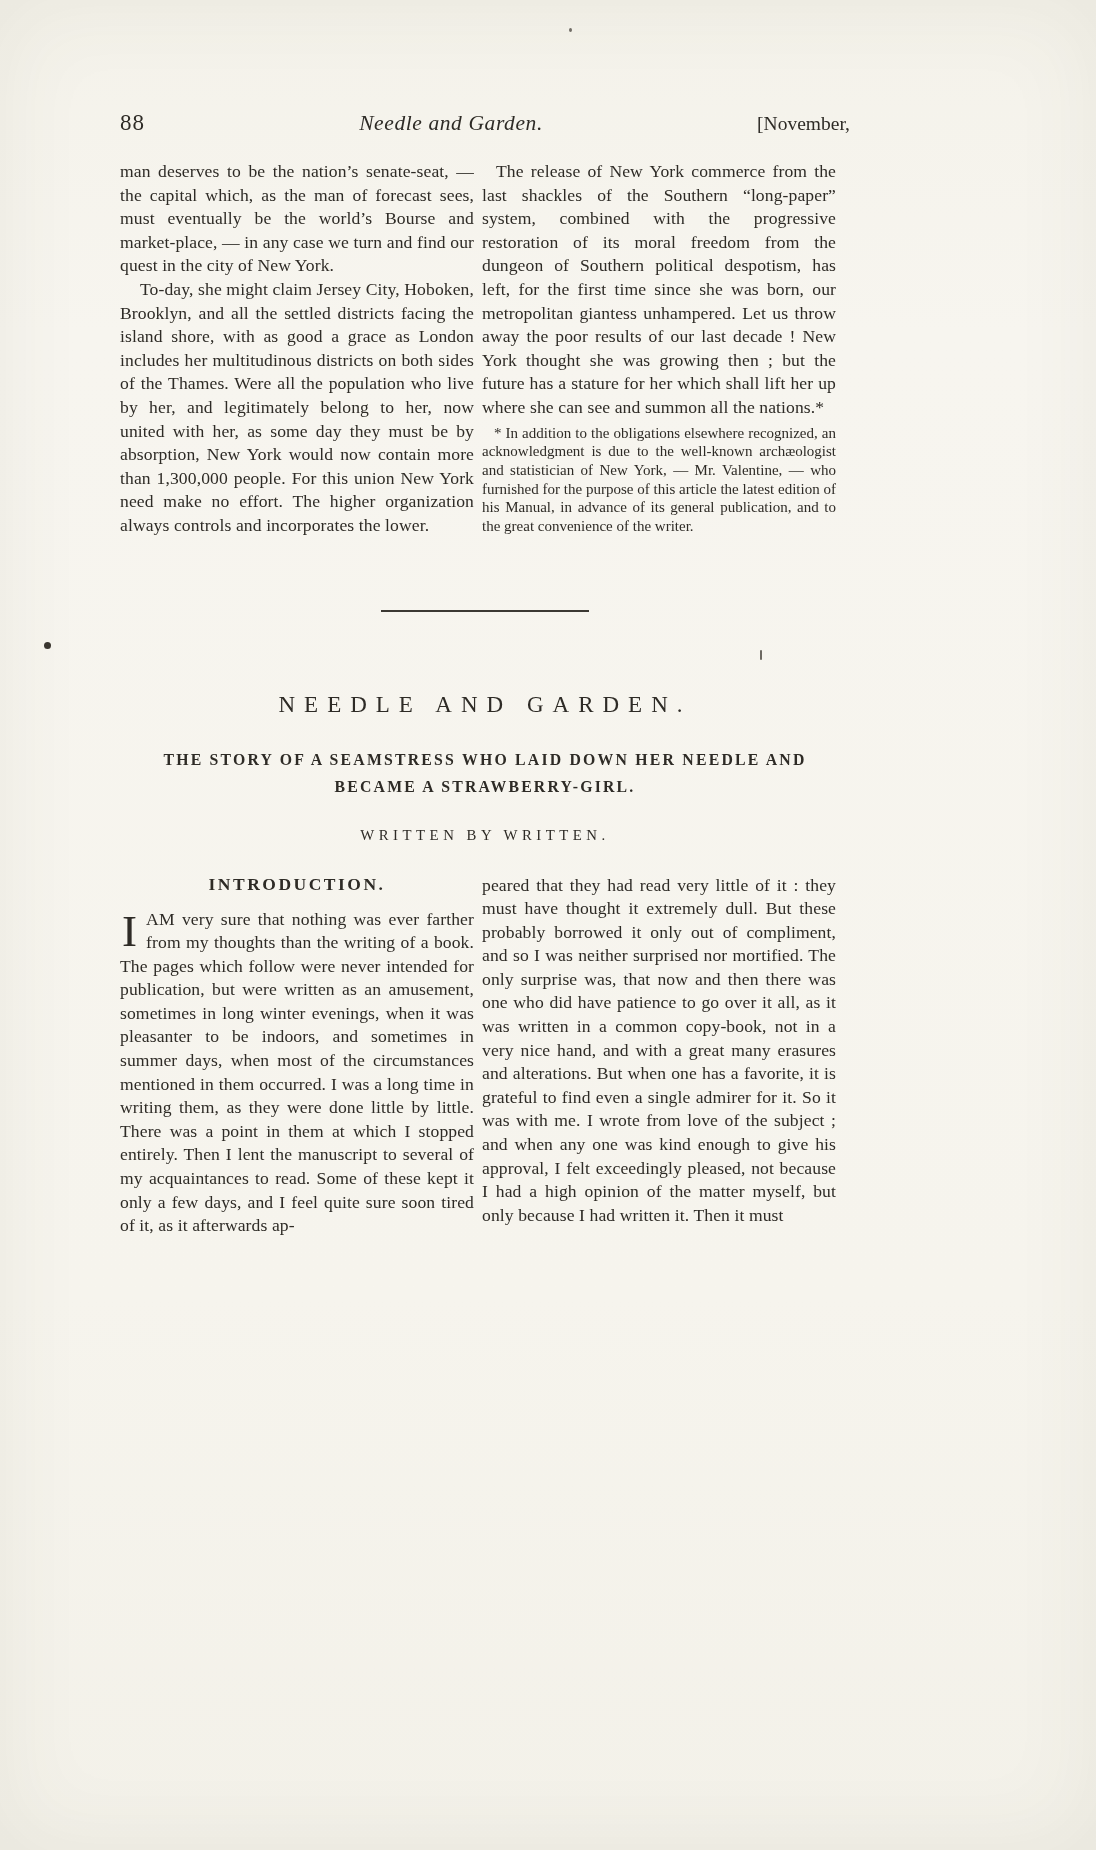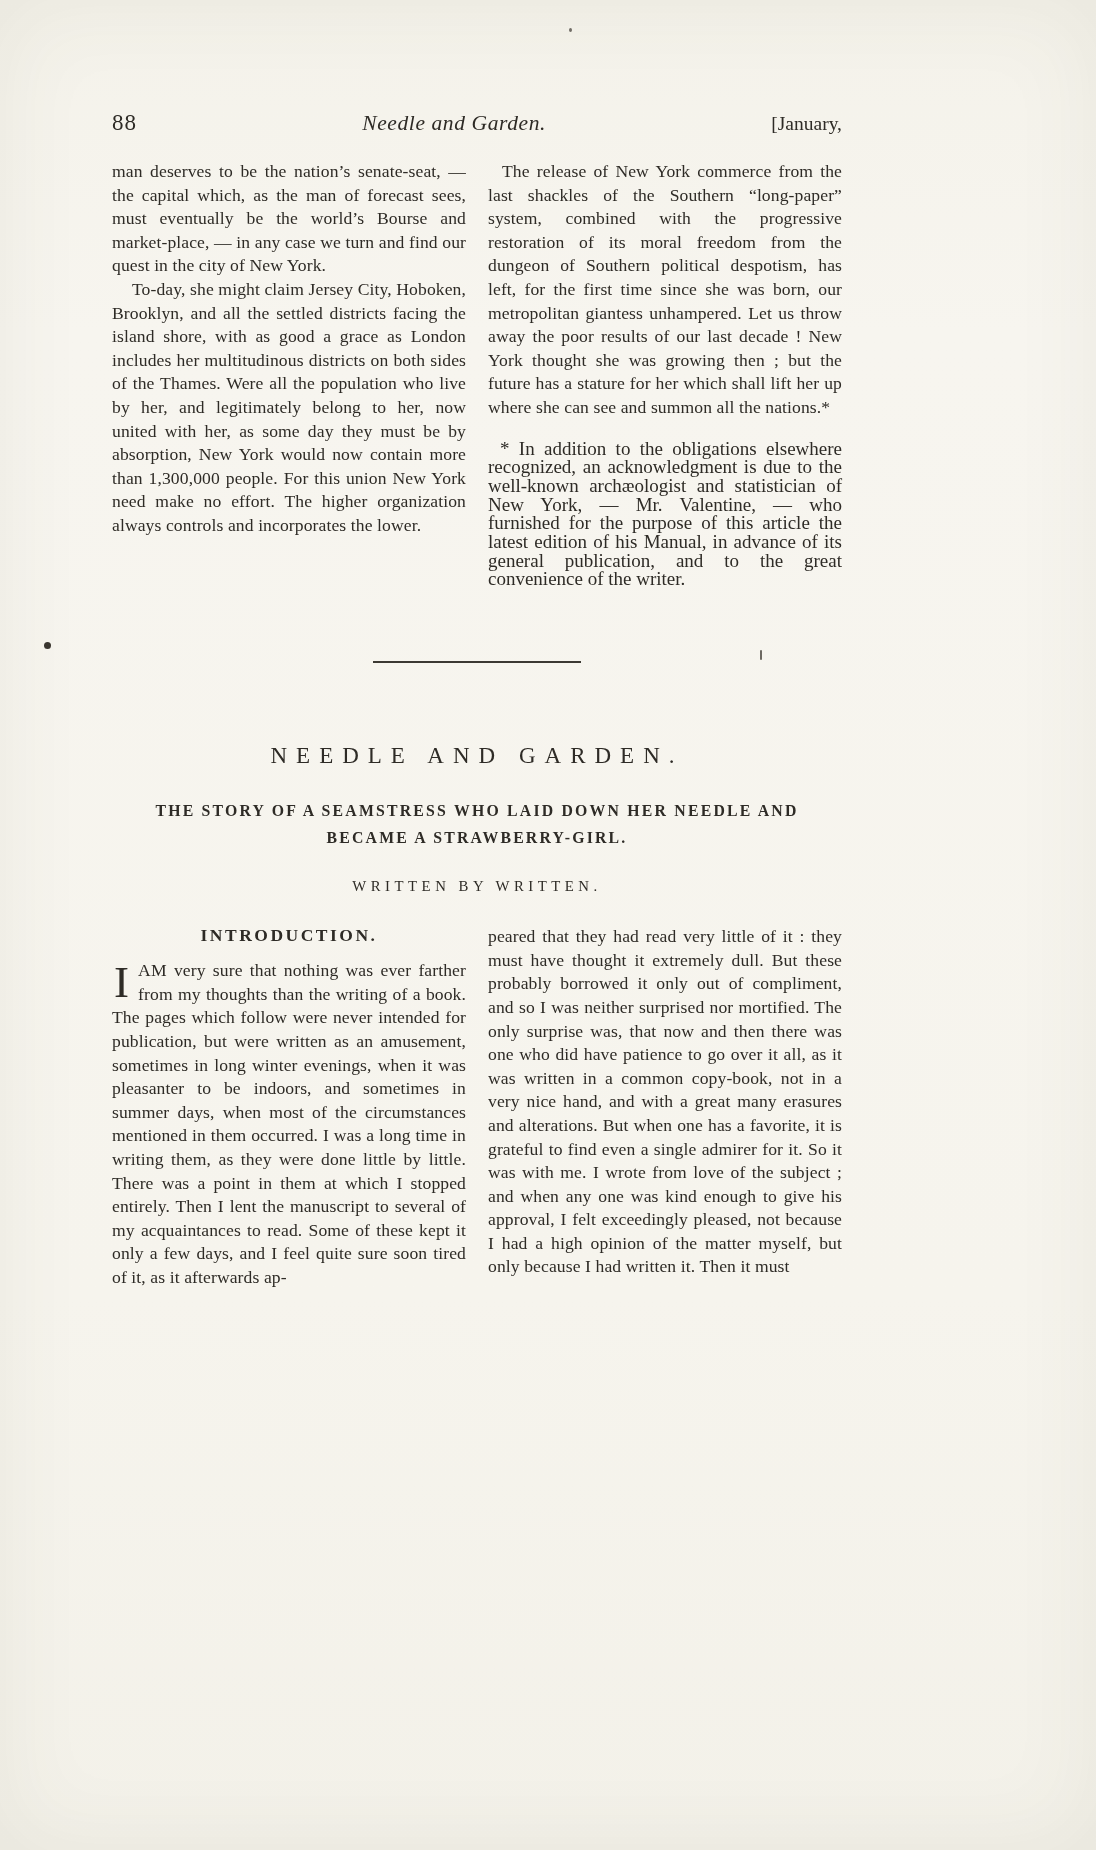--- a/index.html
+++ b/index.html
@@ -11,54 +11,54 @@
     margin: 0 auto;
     background: #f6f4ed;
     background-image: linear-gradient(180deg, #f4f2ea 0%, #f7f5ef 18%, #f6f4ed 70%, #f3f1e9 100%);
     box-shadow: inset 0 0 90px rgba(90,80,60,0.07);
     font-family: "Liberation Serif", "DejaVu Serif", serif;
     color: #2e2b26;
     overflow: hidden;
   }
   .content {
     position: absolute;
-    left: 112px;
+    left: 120px;
     top: 110px;
     width: 730px;
   }
   .page-header {
     display: flex;
     align-items: baseline;
     margin-bottom: 24px;
   }
   .page-number { font-size: 23px; letter-spacing: 1px; }
   .running-title {
     flex: 1;
     text-align: center;
     font-style: italic;
     font-size: 21.5px;
     letter-spacing: 0.6px;
   }
   .issue-date { font-size: 19.5px; }
 
-  .two-col { display: flex; gap: 22px; }
+  .two-col { display: flex; gap: 8px; }
   .col { width: 354px; }
 
   p.body-text {
     font-size: 17.6px;
     line-height: 23.6px;
     text-align: justify;
     letter-spacing: 0.1px;
   }
   p.indent { text-indent: 20px; }
   p.small-indent { text-indent: 14px; }
 
   p.footnote {
-    margin-top: 20px;
-    font-size: 19px;
+    margin-top: 4px;
+    font-size: 15px;
     line-height: 18.7px;
     text-align: justify;
     text-indent: 12px;
   }
 
   .divider {
     width: 208px;
     height: 2px;
     background: #3c3933;
     margin: 72px auto 0 auto;
@@ -125,21 +125,21 @@
 
   <span class="speck speck-top"></span>
   <span class="speck speck-left"></span>
   <span class="stray-mark"></span>
 
   <div class="content">
 
     <header class="page-header">
       <span class="page-number">88</span>
       <span class="running-title">Needle and Garden.</span>
-      <span class="issue-date">[January,</span>
+      <span class="issue-date">[November,</span>
     </header>
 
     <section class="two-col">
       <div class="col">
         <p class="body-text">man deserves to be the nation’s senate-seat, — the capital which, as the man of forecast sees, must eventually be the world’s Bourse and market-place, — in any case we turn and find our quest in the city of New York.</p>
         <p class="body-text indent">To-day, she might claim Jersey City, Hoboken, Brooklyn, and all the settled districts facing the island shore, with as good a grace as London includes her multitudinous districts on both sides of the Thames. Were all the population who live by her, and legitimately belong to her, now united with her, as some day they must be by absorption, New York would now contain more than 1,300,000 people. For this union New York need make no effort. The higher organization always controls and incorporates the lower.</p>
       </div>
       <div class="col">
         <p class="body-text small-indent">The release of New York commerce from the last shackles of the Southern “long-paper” system, combined with the progressive restoration of its moral freedom from the dungeon of Southern political despotism, has left, for the first time since she was born, our metropolitan giantess unhampered. Let us throw away the poor results of our last decade !  New York thought she was growing then ; but the future has a stature for her which shall lift her up where she can see and summon all the nations.*</p>
         <p class="footnote">* In addition to the obligations elsewhere recognized, an acknowledgment is due to the well-known archæologist and statistician of New York, — Mr. Valentine, — who furnished for the purpose of this article the latest edition of his Manual, in advance of its general publication, and to the great convenience of the writer.</p>

